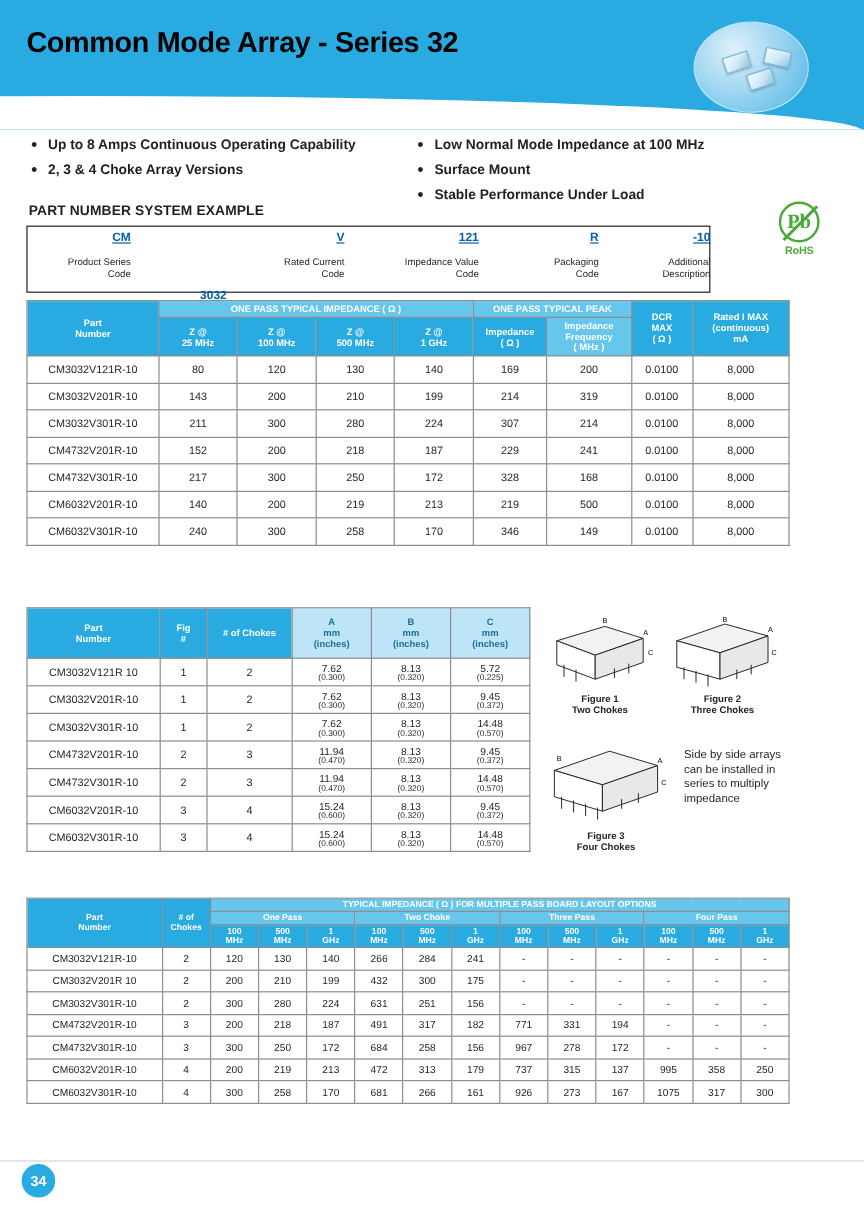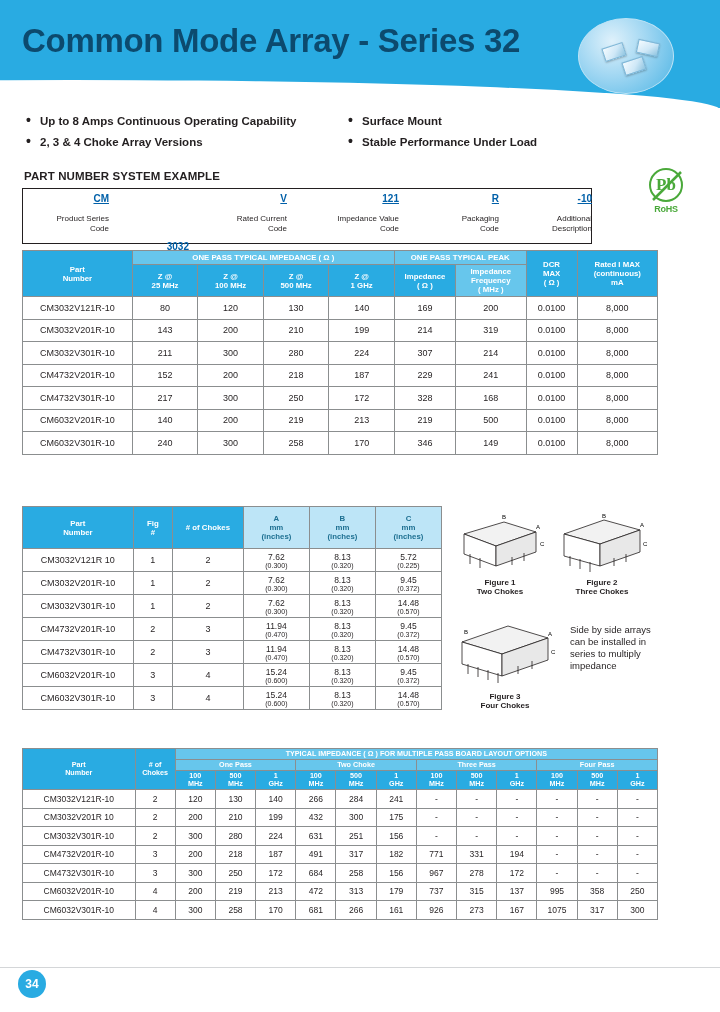--- a/index.html
+++ b/index.html
@@ -20,21 +20,21 @@
   }
   .header .wave {
     position:absolute; left:0; bottom:-2px; width:720px; height:30px;
     background:#ffffff;
     border-radius:0 0 0 0;
     clip-path: ellipse(90% 100% at 10% 100%);
   }
   .header h1 {
     position:absolute; left:22px; top:22px;
     margin:0;
-    font-size:33px; font-weight:bold; color:#0c4a6e;
+    font-size:24px; font-weight:bold; color:#000000;
     letter-spacing:-0.3px;
     font-family:"Liberation Sans", sans-serif;
   }
   .header-photo {
     position:absolute; right:46px; top:18px;
     width:96px; height:76px;
     border-radius:50%;
     background:radial-gradient(circle at 35% 30%, #dff1fb 0%, #9fd6f2 45%, #4cb4e4 100%);
     border:1px solid #bfe4f6;
     overflow:hidden;
@@ -167,20 +167,21 @@
   </div>
   <div class="wave"></div>
 </div>
 
 <div class="bullets">
   <div class="bul-col left">
     <div class="bul-item">Up to 8 Amps Continuous Operating Capability</div>
     <div class="bul-item">2, 3 &amp; 4 Choke Array Versions</div>
   </div>
   <div class="bul-col right">
+    <div class="bul-item">Low Normal Mode Impedance at 100 MHz</div>
     <div class="bul-item">Surface Mount</div>
     <div class="bul-item">Stable Performance Under Load</div>
   </div>
 </div>
 
 <div class="sect-title">PART NUMBER SYSTEM EXAMPLE</div>
 
 <div class="pb-badge">
   <div class="pb-circle">Pb</div>
   <svg class="pb-slash" viewBox="0 0 36 36">

